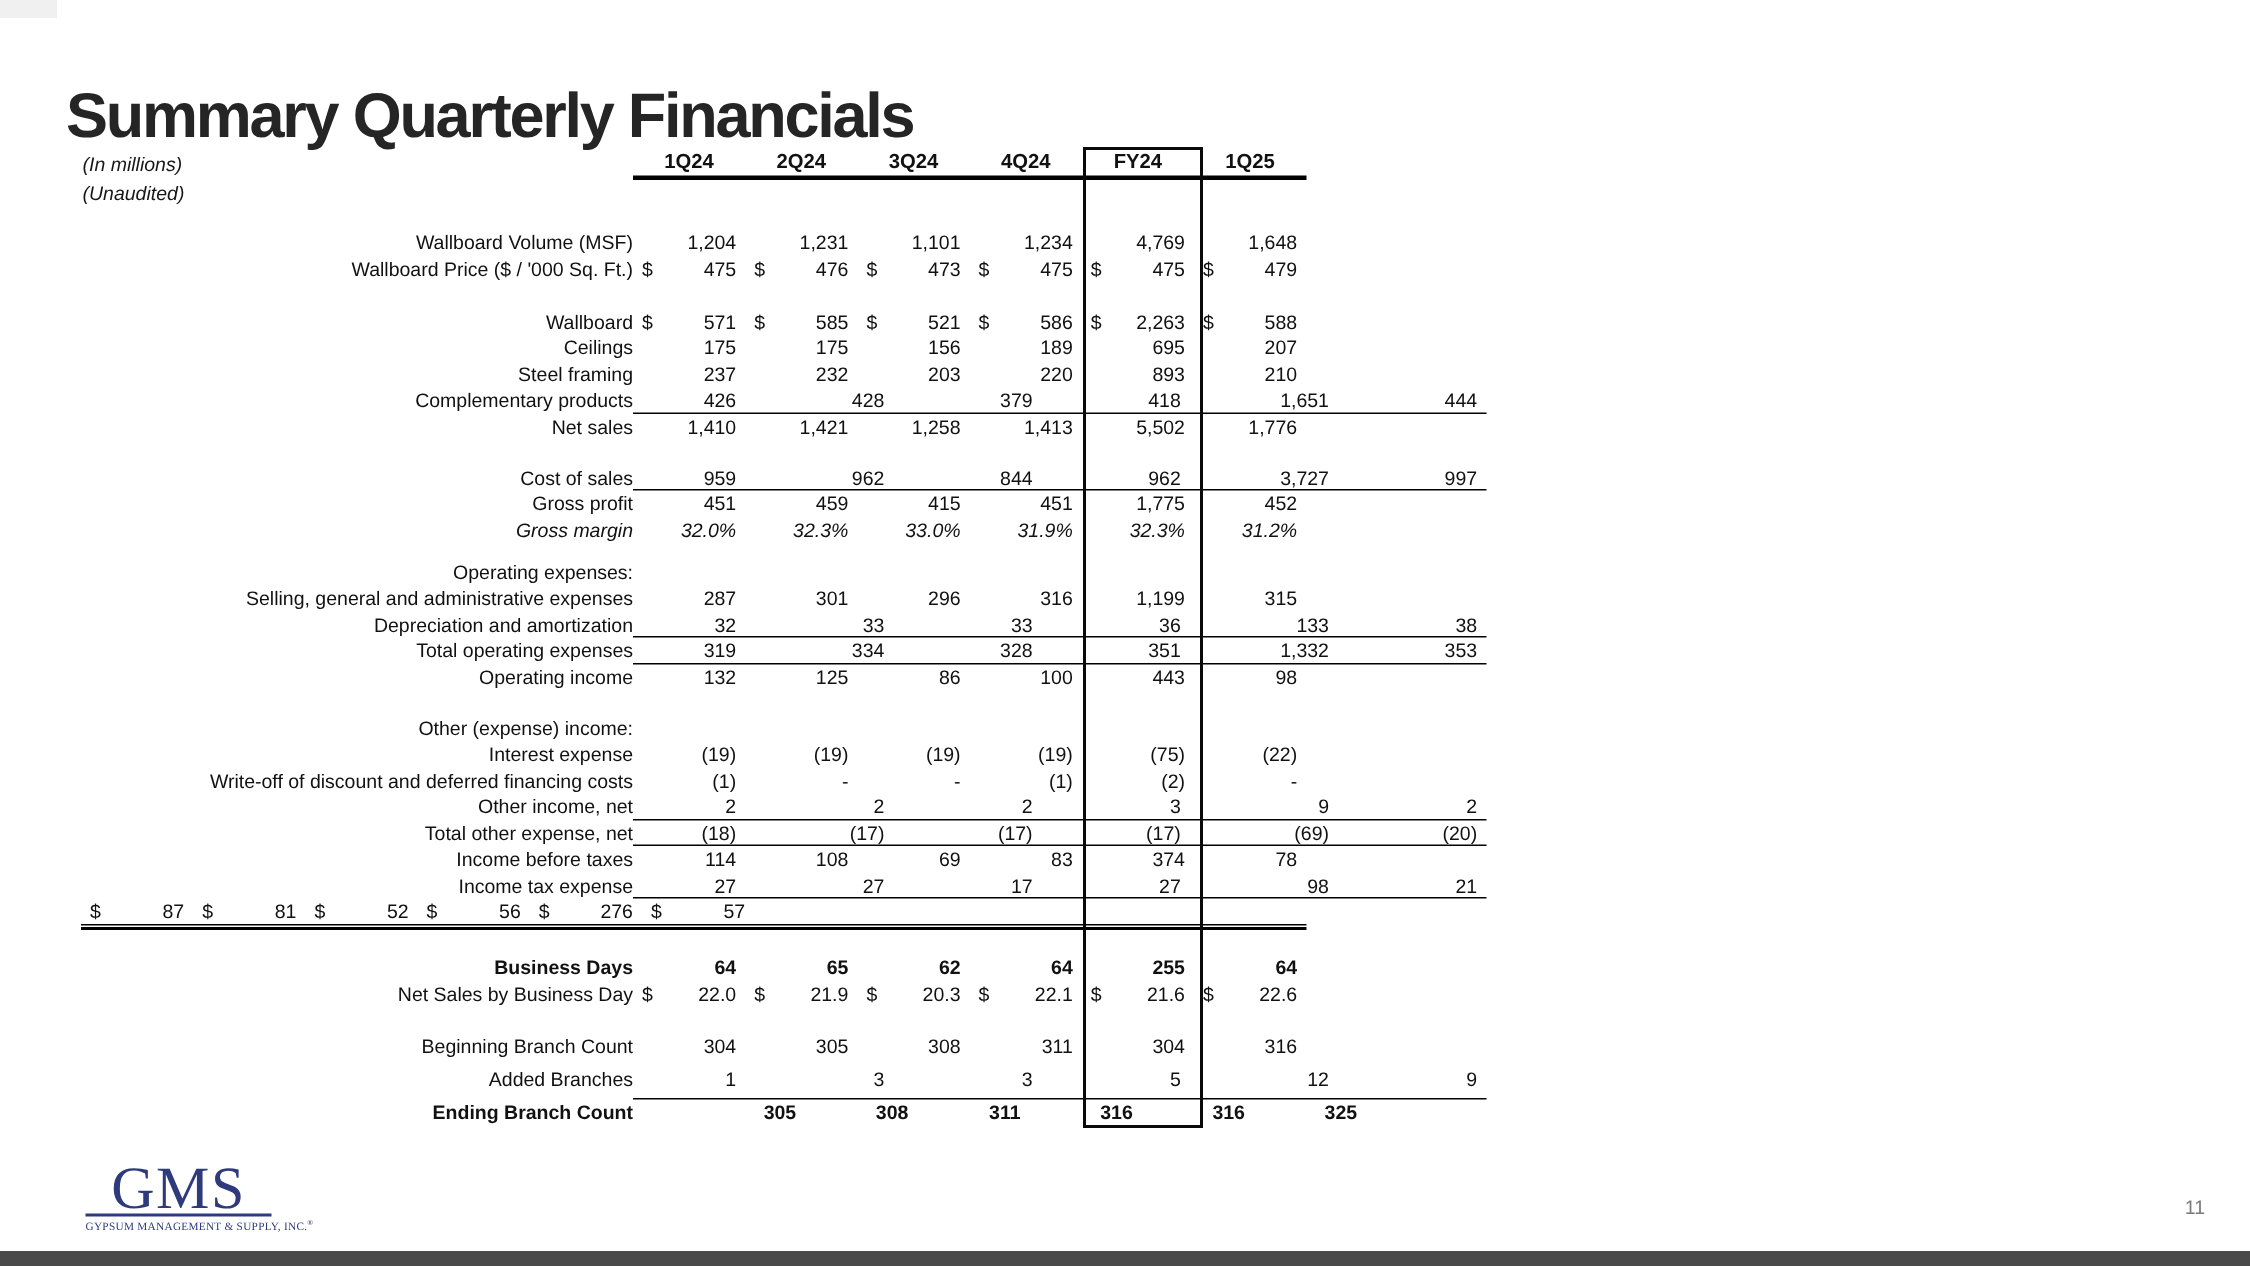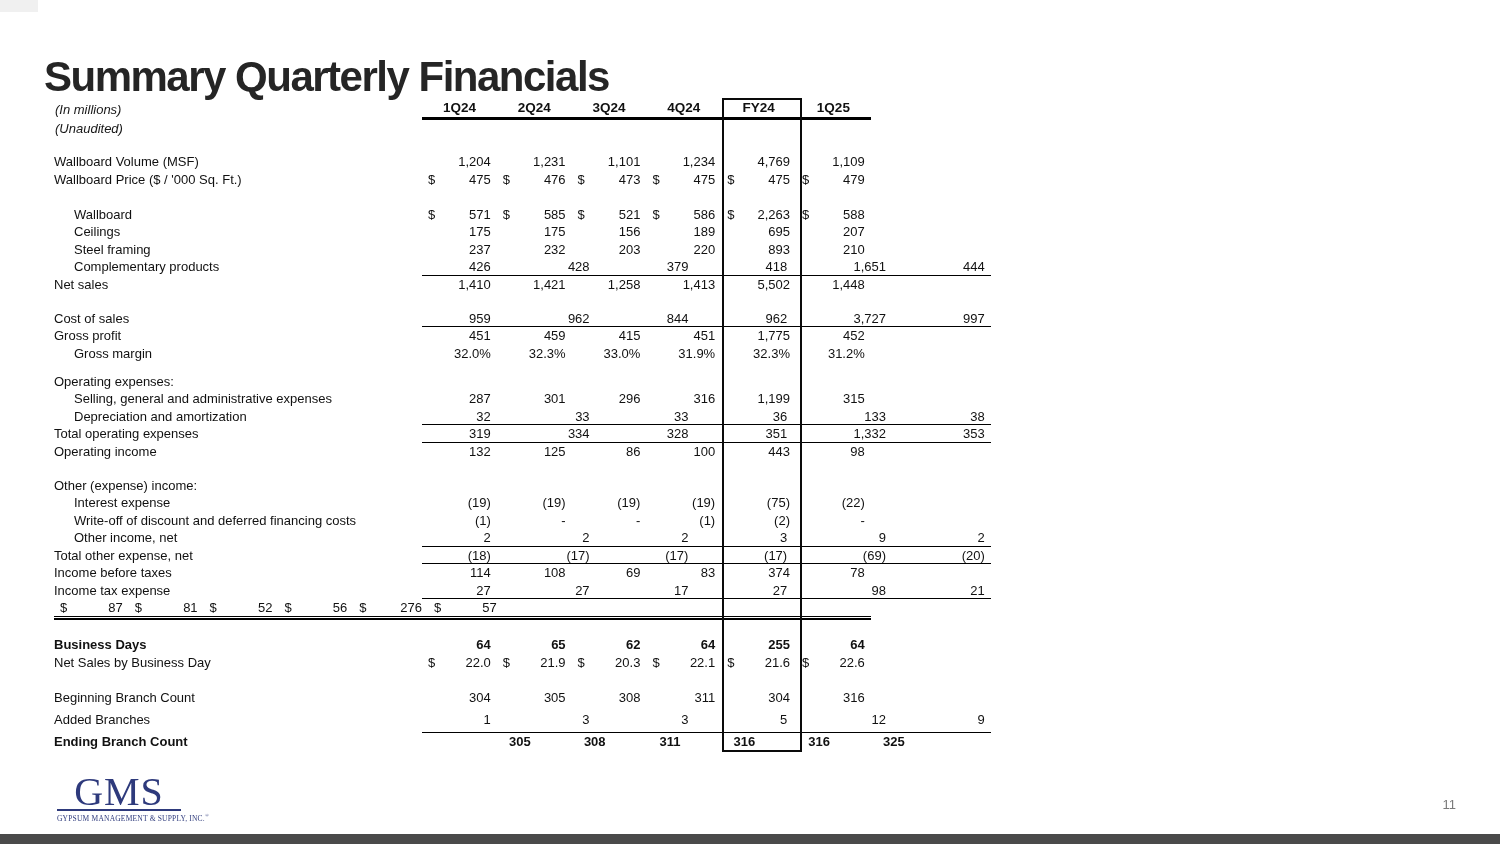--- a/index.html
+++ b/index.html
@@ -8,53 +8,53 @@
     font-family:"Liberation Sans", sans-serif;color:#111;overflow:hidden;
   }
   .corner{position:absolute;left:0;top:0;width:38px;height:12px;background:#f0f0f0;}
   .title{
     position:absolute;left:44px;top:55px;font-size:42px;font-weight:bold;
     letter-spacing:-1.5px;color:#252525;line-height:44px;white-space:nowrap;
   }
   .notes{position:absolute;left:55px;top:100px;font-size:13px;font-style:italic;line-height:19px;color:#171717;}
   .fintable{position:absolute;left:54px;top:99px;width:817px;font-size:13px;}
   .trow{display:flex;align-items:stretch;height:17.5px;}
-  .trow .lbl{flex:0 0 368px;line-height:15px;padding-top:1px;box-sizing:border-box;}
+  .trow .lbl{flex:0 0 368px;line-height:15px;padding-top:1px;box-sizing:border-box;text-align:right;}
   .trow .vals{display:flex;flex:1;box-sizing:border-box;}
   .cell{
     flex:0 0 74.8px;display:flex;justify-content:space-between;align-items:flex-start;
     padding:1px 6px 0 6px;box-sizing:border-box;line-height:15px;
   }
   .cell .val{margin-left:auto;}
   .thead{height:18px;font-weight:bold;font-size:13.5px;}
   .thead .cell{justify-content:center;}
   .thead .cell .val{margin:0 auto;}
   .headline{height:3px;background:#000;margin-left:368px;margin-bottom:33px;}
   .rule1{border-bottom:1.5px solid #000;gap:24px;}
   .rule2{border-bottom:1.5px solid #000;position:relative;}
   .rule2::after{content:"";position:absolute;left:0;right:0;bottom:-4px;height:1.5px;background:#000;}
   .ind1 .lbl{padding-left:20px;}
   .bold{font-weight:bold;}
-  .it{}
+  .it{font-style:italic;}
   .spacer{width:100%;}
   .fy-box{
     position:absolute;left:722px;top:98px;width:80px;height:654px;
     border:2.5px solid #0a0a0a;box-sizing:border-box;pointer-events:none;background:transparent;
   }
   .logo{position:absolute;left:57px;top:776px;width:124px;text-align:center;color:#2e3a7c;}
   .logo-gms{
     display:block;font-family:"Liberation Serif", serif;font-size:40px;line-height:31px;
     padding-bottom:2px;border-bottom:2px solid #2e3a7c;letter-spacing:1px;
   }
   .logo-tag{
     display:block;font-family:"Liberation Serif", serif;font-size:7.5px;letter-spacing:0.2px;
     white-space:nowrap;margin-top:2px;color:#2e3a7c;
   }
   .logo-tag sup{font-size:5px;}
-  .pagenum{position:absolute;right:44px;top:797px;font-size:13px;color:#7a7a7a;}
+  .pagenum{position:absolute;right:30px;top:797px;font-size:13px;color:#7a7a7a;}
   .footer-bar{position:absolute;left:0;bottom:0;width:100%;height:10px;background:#4a4a4a;}
 </style>
 </head>
 <body>
 
 <div class="slide">
   <div class="corner"></div>
 
   <div class="title">Summary Quarterly Financials</div>
 
@@ -100,21 +100,21 @@
           <div class="cell">
             <span class="val">1,101</span>
           </div>
           <div class="cell">
             <span class="val">1,234</span>
           </div>
           <div class="cell">
             <span class="val">4,769</span>
           </div>
           <div class="cell">
-            <span class="val">1,109</span>
+            <span class="val">1,648</span>
           </div>
         </div>
       </div>
       <div class="trow">
         <div class="lbl">Wallboard Price ($ / '000 Sq. Ft.)</div>
         <div class="vals">
           <div class="cell">
             <span class="ds">$</span>
             <span class="val">475</span>
           </div>
@@ -251,21 +251,21 @@
           <div class="cell">
             <span class="val">1,258</span>
           </div>
           <div class="cell">
             <span class="val">1,413</span>
           </div>
           <div class="cell">
             <span class="val">5,502</span>
           </div>
           <div class="cell">
-            <span class="val">1,448</span>
+            <span class="val">1,776</span>
           </div>
         </div>
       </div>
       <div class="spacer" style="height: 16.5px;"></div>
       <div class="trow">
         <div class="lbl">Cost of sales</div>
         <div class="vals rule1">
           <div class="cell">
             <span class="val">959</span>
           </div>

